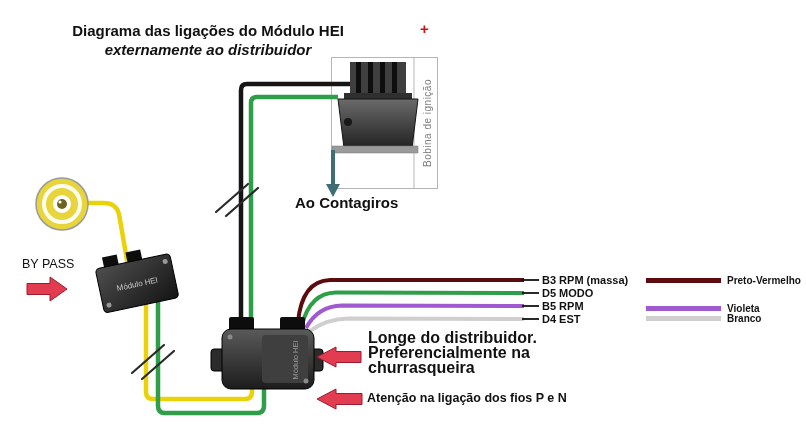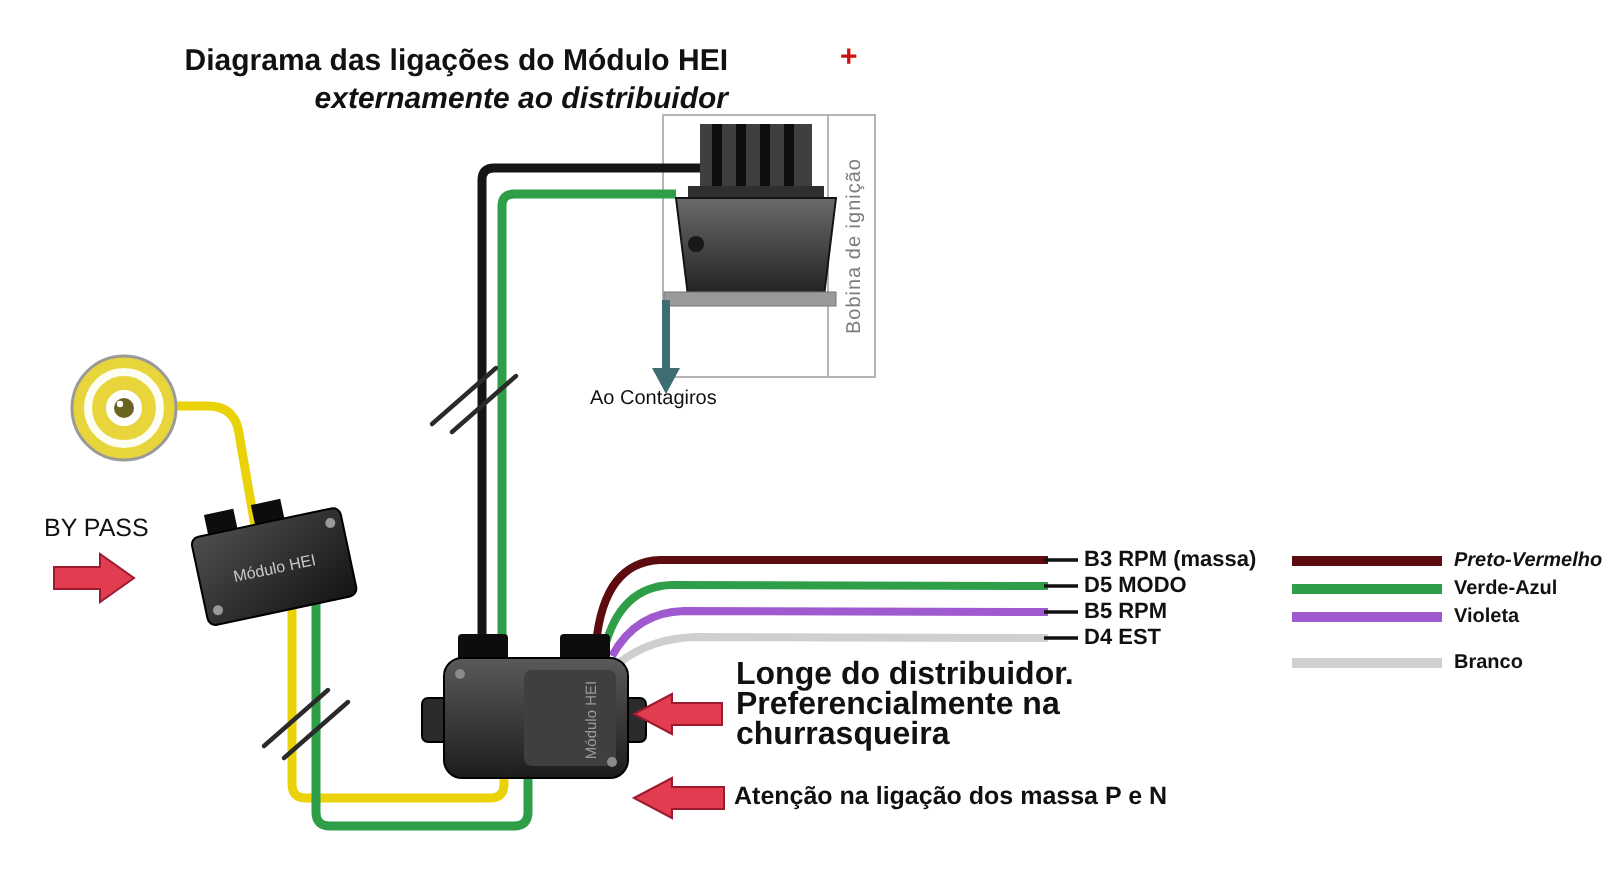--- a/index.html
+++ b/index.html
@@ -2,36 +2,36 @@
 <html><head>
 <meta charset="utf-8">
 <style>
   html,body { margin:0; padding:0; background:#fff; }
   .stage { position:relative; width:806px; height:448px; background:#ffffff;
            font-family:"Liberation Sans", sans-serif; color:#111; overflow:hidden; }
   .abs { position:absolute; }
   svg.layer { position:absolute; left:0; top:0; }
   svg text { font-family:"Liberation Sans", sans-serif; }
 
-  .title-line { left:52px; width:312px; text-align:right; font-weight:bold; font-size:15px; line-height:19px; }
+  .title-line { left:52px; width:312px; text-align:center; font-weight:bold; font-size:15px; line-height:19px; }
   .title-1 { top:21px; }
   .title-2 { top:40px;font-style:italic; }
   .plus { left:420px; top:20px; color:#cc1111; font-weight:bold; font-size:15px; }
   .coil-vlabel { left:364px; top:116px; width:130px; height:14px; transform:rotate(-90deg);
                  text-align:center; font-size:10px; color:#7d7d7d; letter-spacing:.5px; }
-  .tach { left:295px; top:194px; font-weight:normal; font-size:10px; }
+  .tach { left:295px; top:194px; font-weight:bold; font-size:15px; }
   .sensor-label { left:8px; top:232px; width:108px; text-align:center; font-size:10px;
                   color:#6a6a6a; line-height:12px; }
   .bypass { left:22px; top:257px; font-weight:normal; font-size:12.5px; }
 
   .pin { left:542px; font-weight:bold; font-size:11px; line-height:13px; white-space:nowrap; }
   .pin-0 { top:274px; } .pin-1 { top:287px; } .pin-2 { top:300px; } .pin-3 { top:313px; }
 
   .legend-row { left:646px; height:13px; display:flex; align-items:center; gap:6px; }
-  .lg-0 { top:274px;font-style:italic; } .lg-1 { top:288px; } .lg-2 { top:302px; } .lg-3 { top:325px;justify-content:flex-end; }
+  .lg-0 { top:274px; } .lg-1 { top:288px; } .lg-2 { top:302px; } .lg-3 { top:312px;justify-content:flex-end; }
   .swatch { width:75px; height:5px; background:#999; }
   .legend-label { font-weight:bold; font-size:10px; white-space:nowrap; }
 
   .note-placement { left:368px; top:330px; font-weight:bold; font-size:16px; line-height:15px;
                     white-space:pre-line; }
   .note-warning { left:367px; top:391px; font-weight:bold; font-size:12.5px; white-space:nowrap; }
 </style>
 </head>
 <body>
 
@@ -143,31 +143,27 @@
 
   <div class="abs pin pin-0">B3 RPM (massa)</div>
   <div class="abs pin pin-1">D5 MODO</div>
   <div class="abs pin pin-2">B5 RPM</div>
   <div class="abs pin pin-3">D4 EST</div>
 
   <div class="abs legend-row lg-0">
     <div class="swatch" style="background: rgb(92, 12, 14);"></div>
     <div class="legend-label">Preto-Vermelho</div>
   </div>
-  <div class="abs legend-row lg-1">
-    <div class="swatch" style="background: rgb(47, 158, 72);"></div>
-    <div class="legend-label">Verde-Azul</div>
-  </div>
   <div class="abs legend-row lg-2">
     <div class="swatch" style="background: rgb(160, 90, 208);"></div>
     <div class="legend-label">Violeta</div>
   </div>
   <div class="abs legend-row lg-3">
     <div class="swatch" style="background: rgb(207, 207, 207);"></div>
     <div class="legend-label">Branco</div>
   </div>
 
   <div class="abs note-placement">Longe do distribuidor.
 Preferencialmente na
 churrasqueira</div>
-  <div class="abs note-warning">Atenção na ligação dos massa P e N</div>
+  <div class="abs note-warning">Atenção na ligação dos fios P e N</div>
 
 </div>
 
 </body></html>

